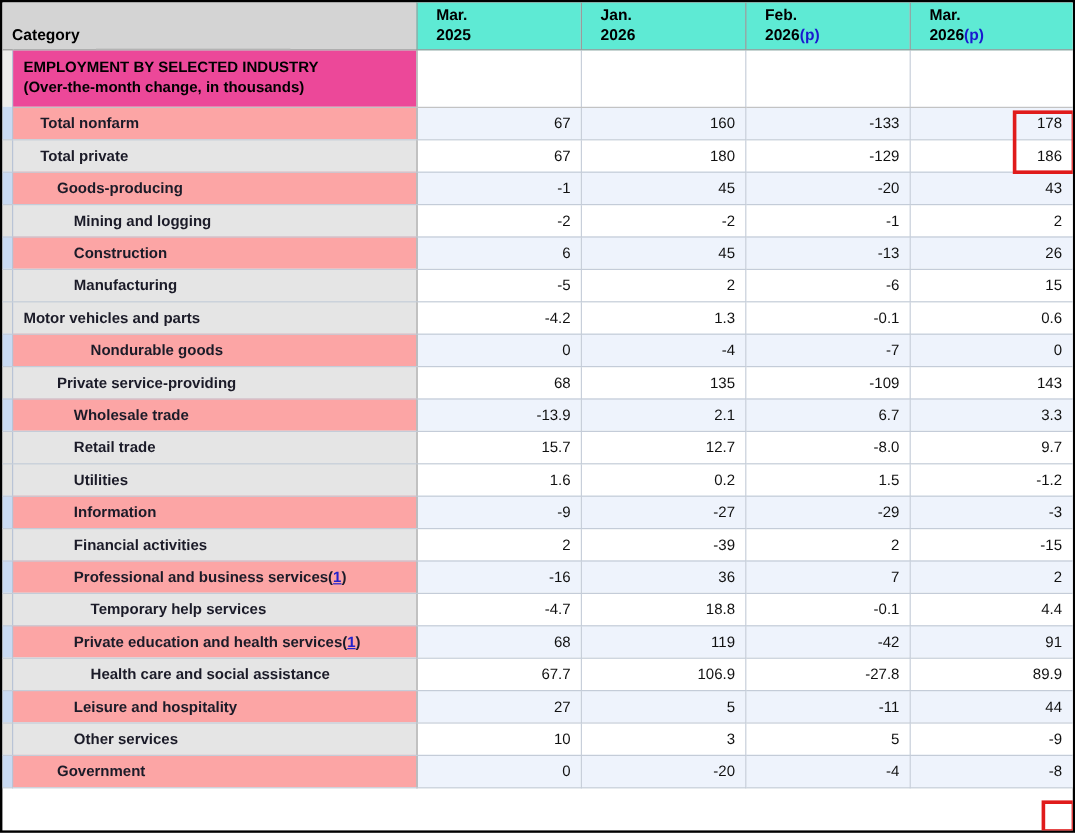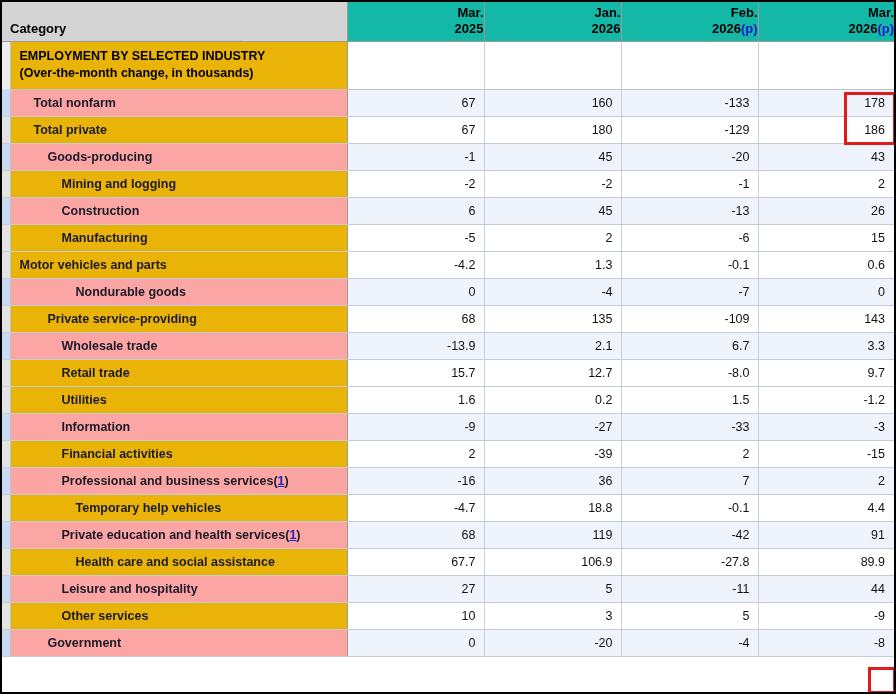--- a/index.html
+++ b/index.html
@@ -59,24 +59,24 @@
   thead th.head-cat .cat-underline {
     position: absolute;
     left: 70px;
     right: 105px;
     bottom: 0px;
     height: 1px;
     background: #c8c8c8;
   }
 
   thead th.head-num {
-    background: #14b8a6;
+    background: #5eead4;
     border-bottom: 1px solid #9b9b9b;
     border-right: 1px solid #9b9b9b;
-    text-align: right;
+    text-align: left;
     vertical-align: bottom;
     font-weight: bold;
     color: #000000;
     font-size: 13px;
     padding: 3px 0 5px 16px;
     line-height: 1.18;
   }
   thead th.head-num.last { border-right: none; }
   thead th.head-num .yr  { display: block; }
 
@@ -85,21 +85,21 @@
     font-weight: bold;
   }
 
   
   tr.section td.gut {
     background: #ededeb;
     border-right: 1px solid #b9c4d6;
     padding: 0;
   }
   tr.section td.title {
-    background: #eab308;
+    background: #ec4899;
     border-right: 1px solid #9b9b9b;
     border-bottom: 1px solid #c3c3c3;
     font-weight: bold;
     font-size: 12.5px;
     color: #000000;
     padding: 6px 0 7px 9px;
     line-height: 1.35;
   }
   tr.section td.blank {
     background: #ffffff;
@@ -134,21 +134,21 @@
   }
   tr.drow td.num.last { border-right: none; padding-right: 9px; }
 
   
   tr.drow.blue td.gut { background: #c9daf2; }
   tr.drow.blue td.cat { background: #fca5a5; }
   tr.drow.blue td.num { background: #eef3fc; }
 
   
   tr.drow.gray td.gut { background: #e3e3e1; }
-  tr.drow.gray td.cat { background: #eab308; }
+  tr.drow.gray td.cat { background: #e5e5e5; }
   tr.drow.gray td.num { background: #ffffff; }
   .ind1 { padding-left: 23px !important; }
   .ind2 { padding-left: 37px !important; }
   .ind3 { padding-left: 51px !important; }
   .ind4 { padding-left: 65px !important; }
 
   a.fn {
     color: #2222cc;
     text-decoration: underline;
     font-weight: bold;
@@ -310,42 +310,42 @@
           <td class="num">1.6</td>
           <td class="num">0.2</td>
           <td class="num">1.5</td>
           <td class="num last">-1.2</td>
         </tr>
         <tr class="drow blue">
           <td class="gut"></td>
           <td class="cat ind3"><span>Information</span></td>
           <td class="num">-9</td>
           <td class="num">-27</td>
-          <td class="num">-33</td>
+          <td class="num">-29</td>
           <td class="num last">-3</td>
         </tr>
         <tr class="drow gray">
           <td class="gut"></td>
           <td class="cat ind3"><span>Financial activities</span></td>
           <td class="num">2</td>
           <td class="num">-39</td>
           <td class="num">2</td>
           <td class="num last">-15</td>
         </tr>
         <tr class="drow blue">
           <td class="gut"></td>
           <td class="cat ind3"><span>Professional and business services</span>(<a class="fn" href="#">1</a>)</td>
           <td class="num">-16</td>
           <td class="num">36</td>
           <td class="num">7</td>
           <td class="num last">2</td>
         </tr>
         <tr class="drow gray">
           <td class="gut"></td>
-          <td class="cat ind4"><span>Temporary help vehicles</span></td>
+          <td class="cat ind4"><span>Temporary help services</span></td>
           <td class="num">-4.7</td>
           <td class="num">18.8</td>
           <td class="num">-0.1</td>
           <td class="num last">4.4</td>
         </tr>
         <tr class="drow blue">
           <td class="gut"></td>
           <td class="cat ind3"><span>Private education and health services</span>(<a class="fn" href="#">1</a>)</td>
           <td class="num">68</td>
           <td class="num">119</td>

